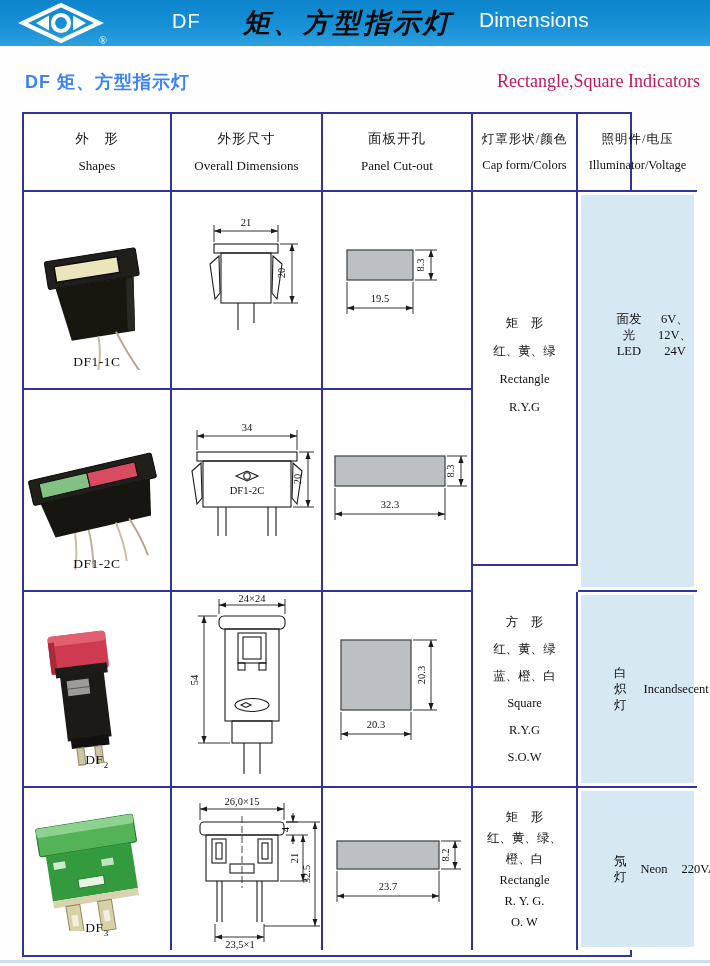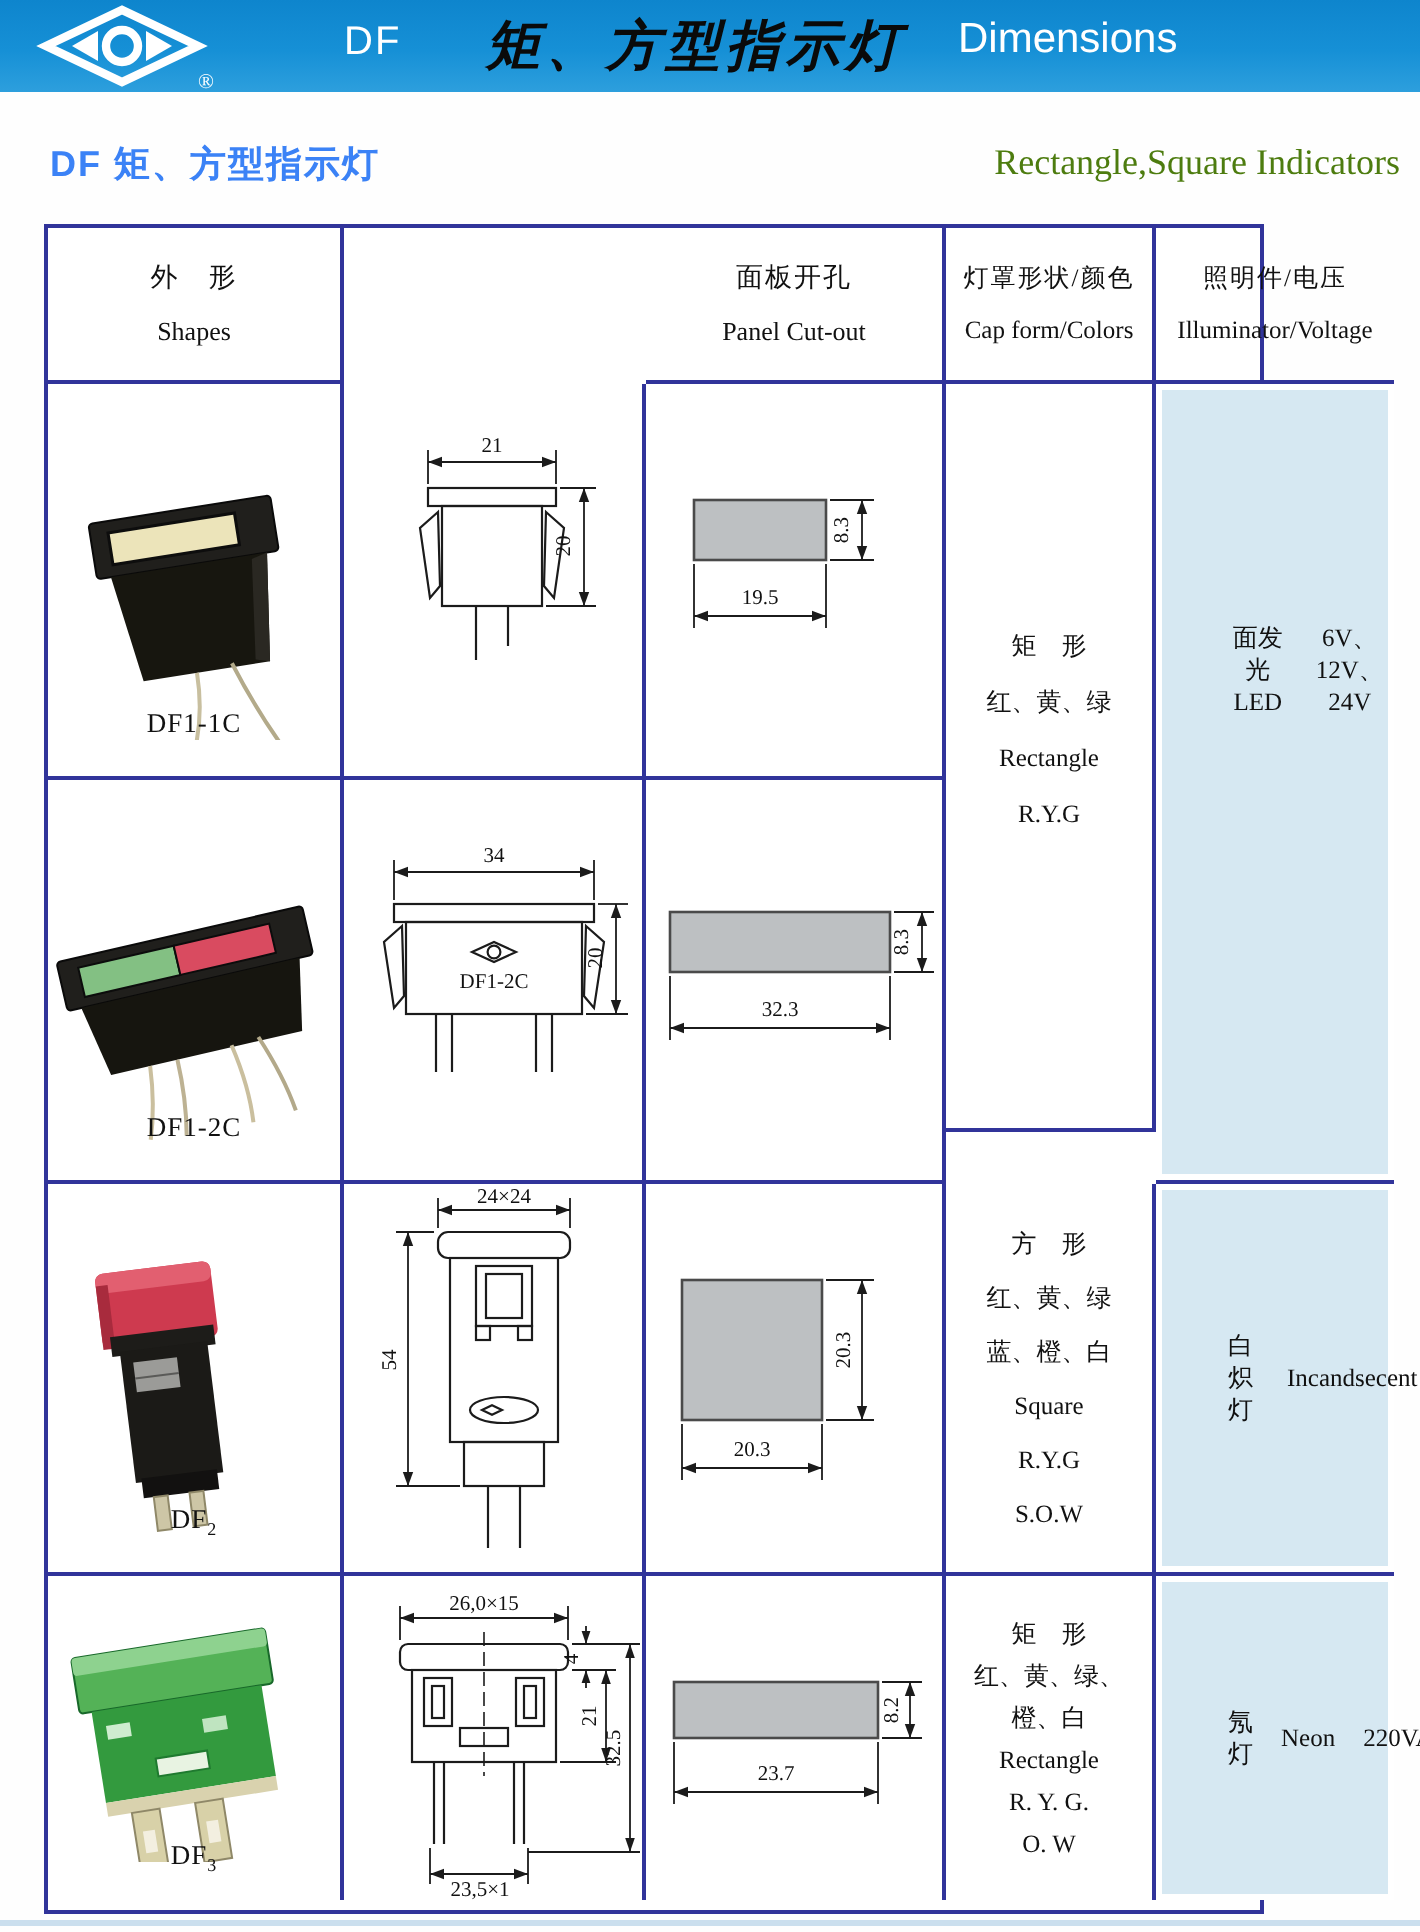--- a/index.html
+++ b/index.html
@@ -27,21 +27,21 @@
     font-family:"Liberation Sans", sans-serif; font-size:21px;
   }
   .logo-svg { position:absolute; left:15px; top:2px; }
   
   .subheader-left {
     position:absolute; left:25px; top:70px; font-size:18px; font-weight:bold;
     font-family:"Liberation Sans", sans-serif; color:#3b82f6; letter-spacing:1px;
   }
   .subheader-right {
     position:absolute; right:10px; top:71px; font-size:18px;
-    font-family:"Liberation Serif", serif; color:#4d7c0f;
+    font-family:"Liberation Serif", serif; color:#be185d;
   }
   
   .cat-table {
     position:absolute; left:22px; top:112px; width:610px; height:845px;
     box-sizing:border-box; border:2.5px solid #31349a; background:#ffffff;
     display:grid;
     grid-template-columns:148px 151px 150px 105px 119px;
     grid-template-rows:78px 198px 202px 196px 162px;
   }
   .cell { position:relative; box-sizing:border-box; }
@@ -106,20 +106,24 @@
   </div>
 
   <div class="subheader-left">DF 矩、方型指示灯</div>
   <div class="subheader-right">Rectangle,Square Indicators</div>
 
   <div class="cat-table">
 
     <div class="cell br bb hcell" style="grid-row:1;grid-column:1">
       <div class="hzh">外　形</div>
       <div class="hen">Shapes</div>
+    </div>
+    <div class="cell br bb hcell" style="grid-row:1;grid-column:2">
+      <div class="hzh">外形尺寸</div>
+      <div class="hen">Overall  Dimensions</div>
     </div>
     <div class="cell br bb hcell" style="grid-row:1;grid-column:3">
       <div class="hzh">面板开孔</div>
       <div class="hen">Panel  Cut-out</div>
     </div>
     <div class="cell br bb hcell" style="grid-row:1;grid-column:4">
       <div class="hzh" style="font-size:12.5px">灯罩形状/颜色</div>
       <div class="hen" style="font-size:12.5px">Cap form/Colors</div>
     </div>
     <div class="cell bb hcell" style="grid-row:1;grid-column:5">

